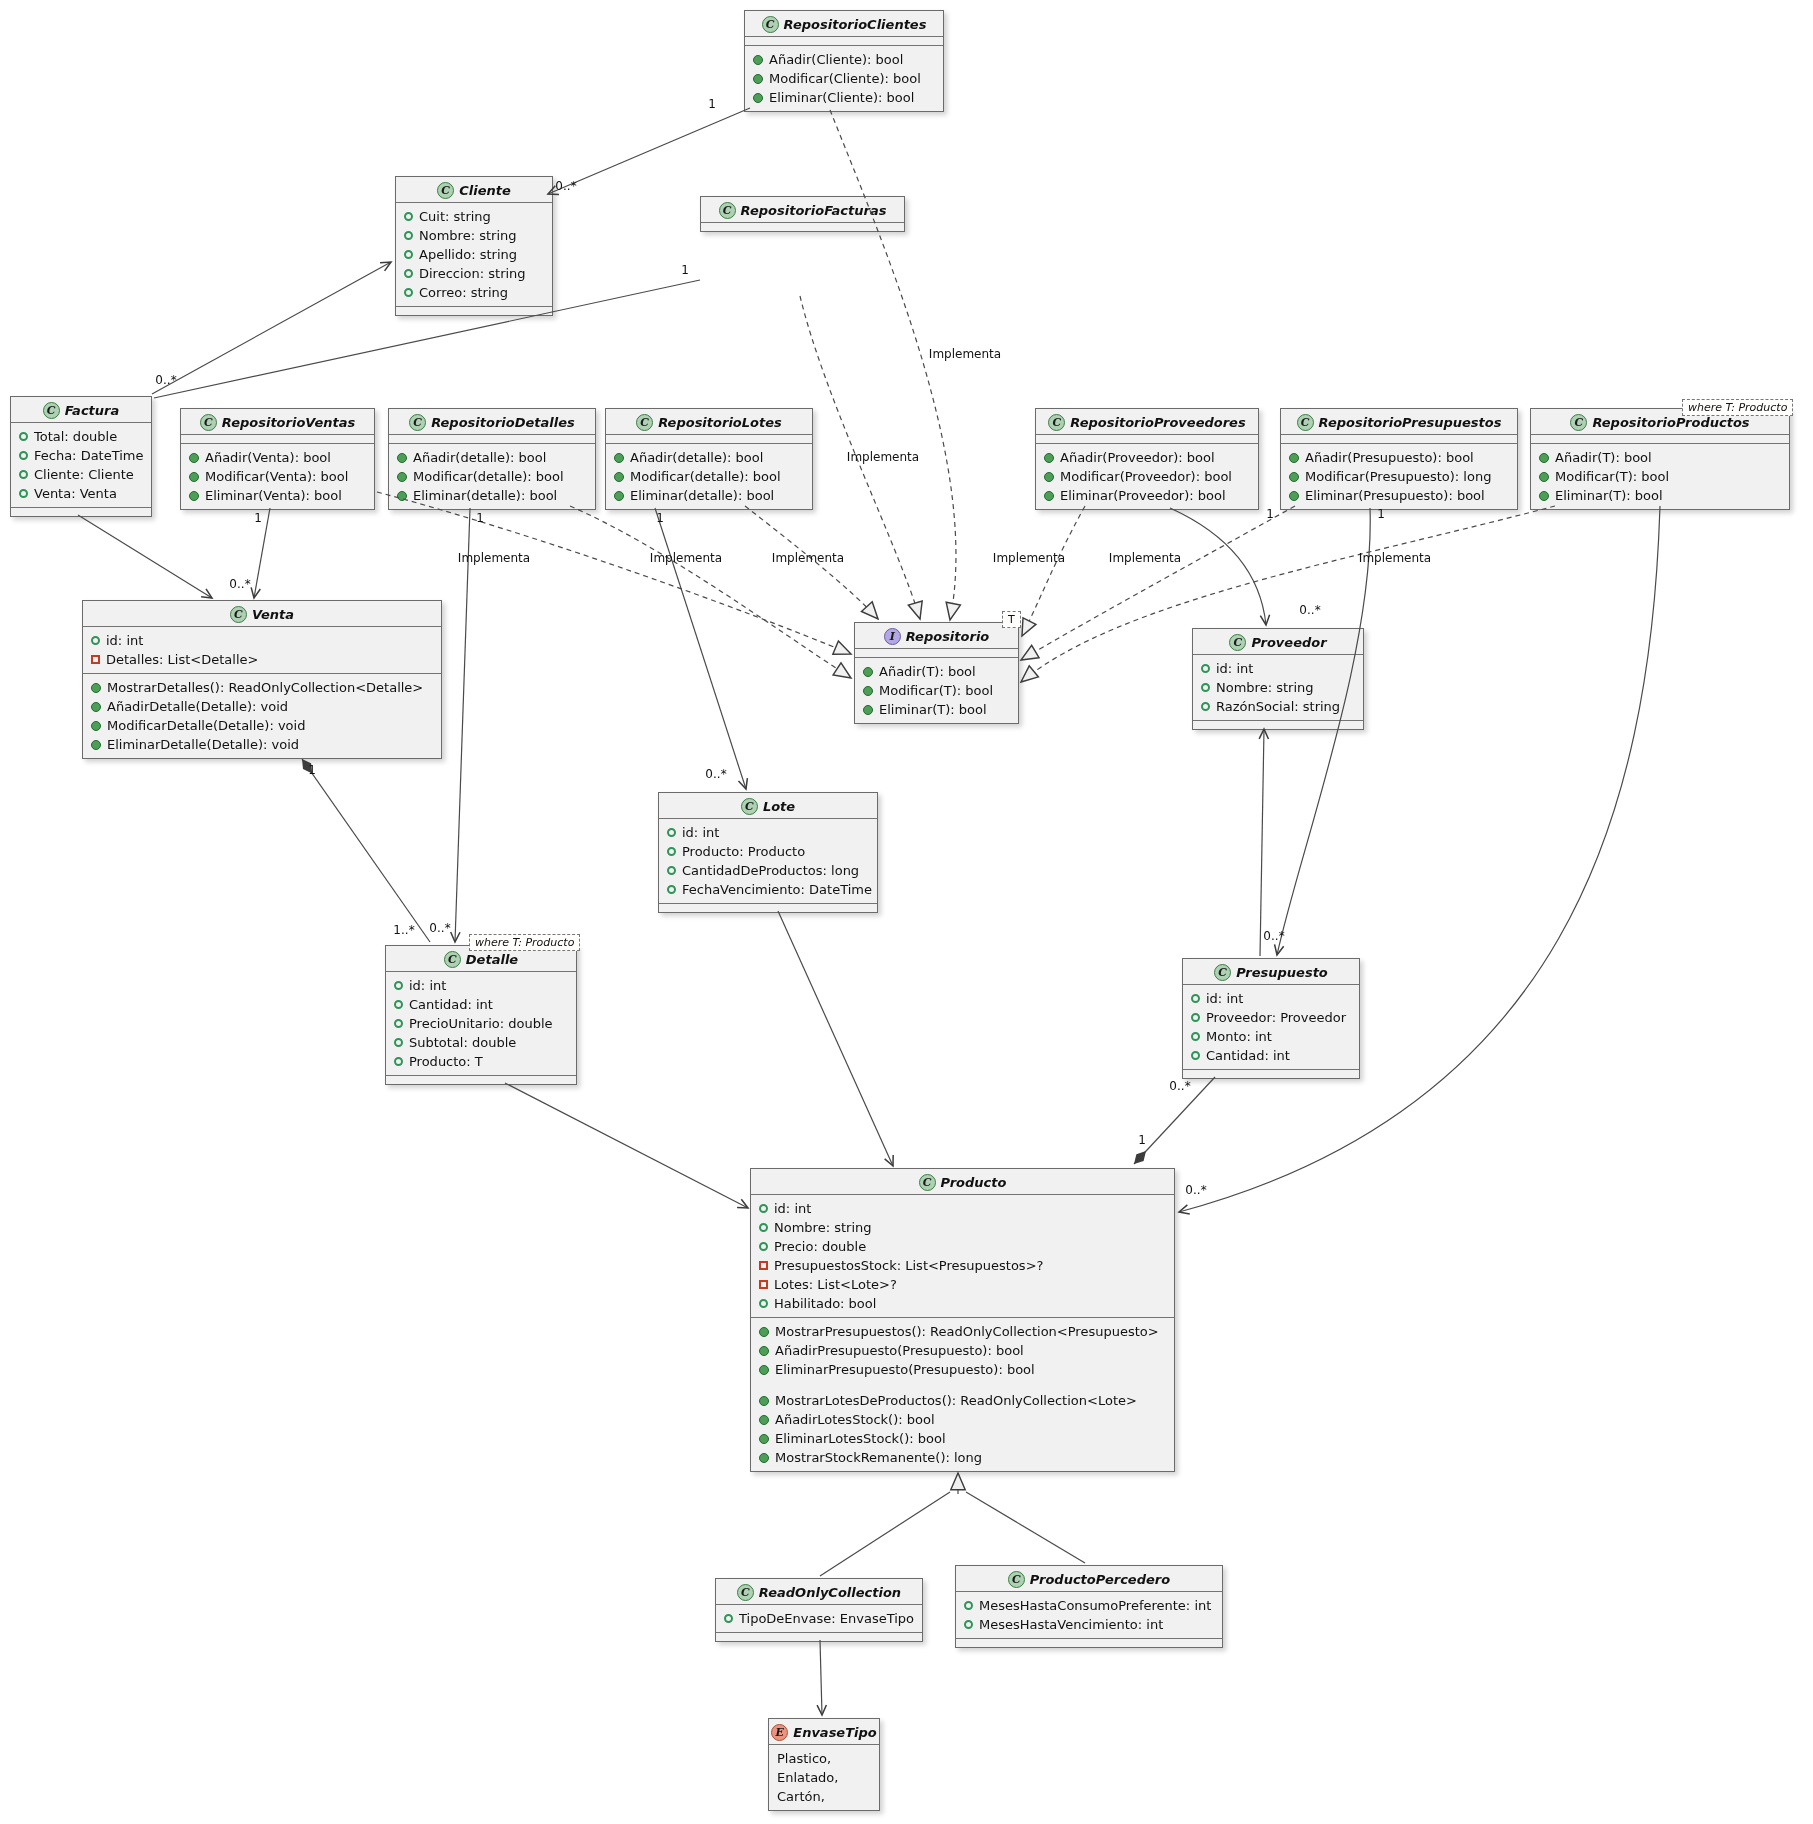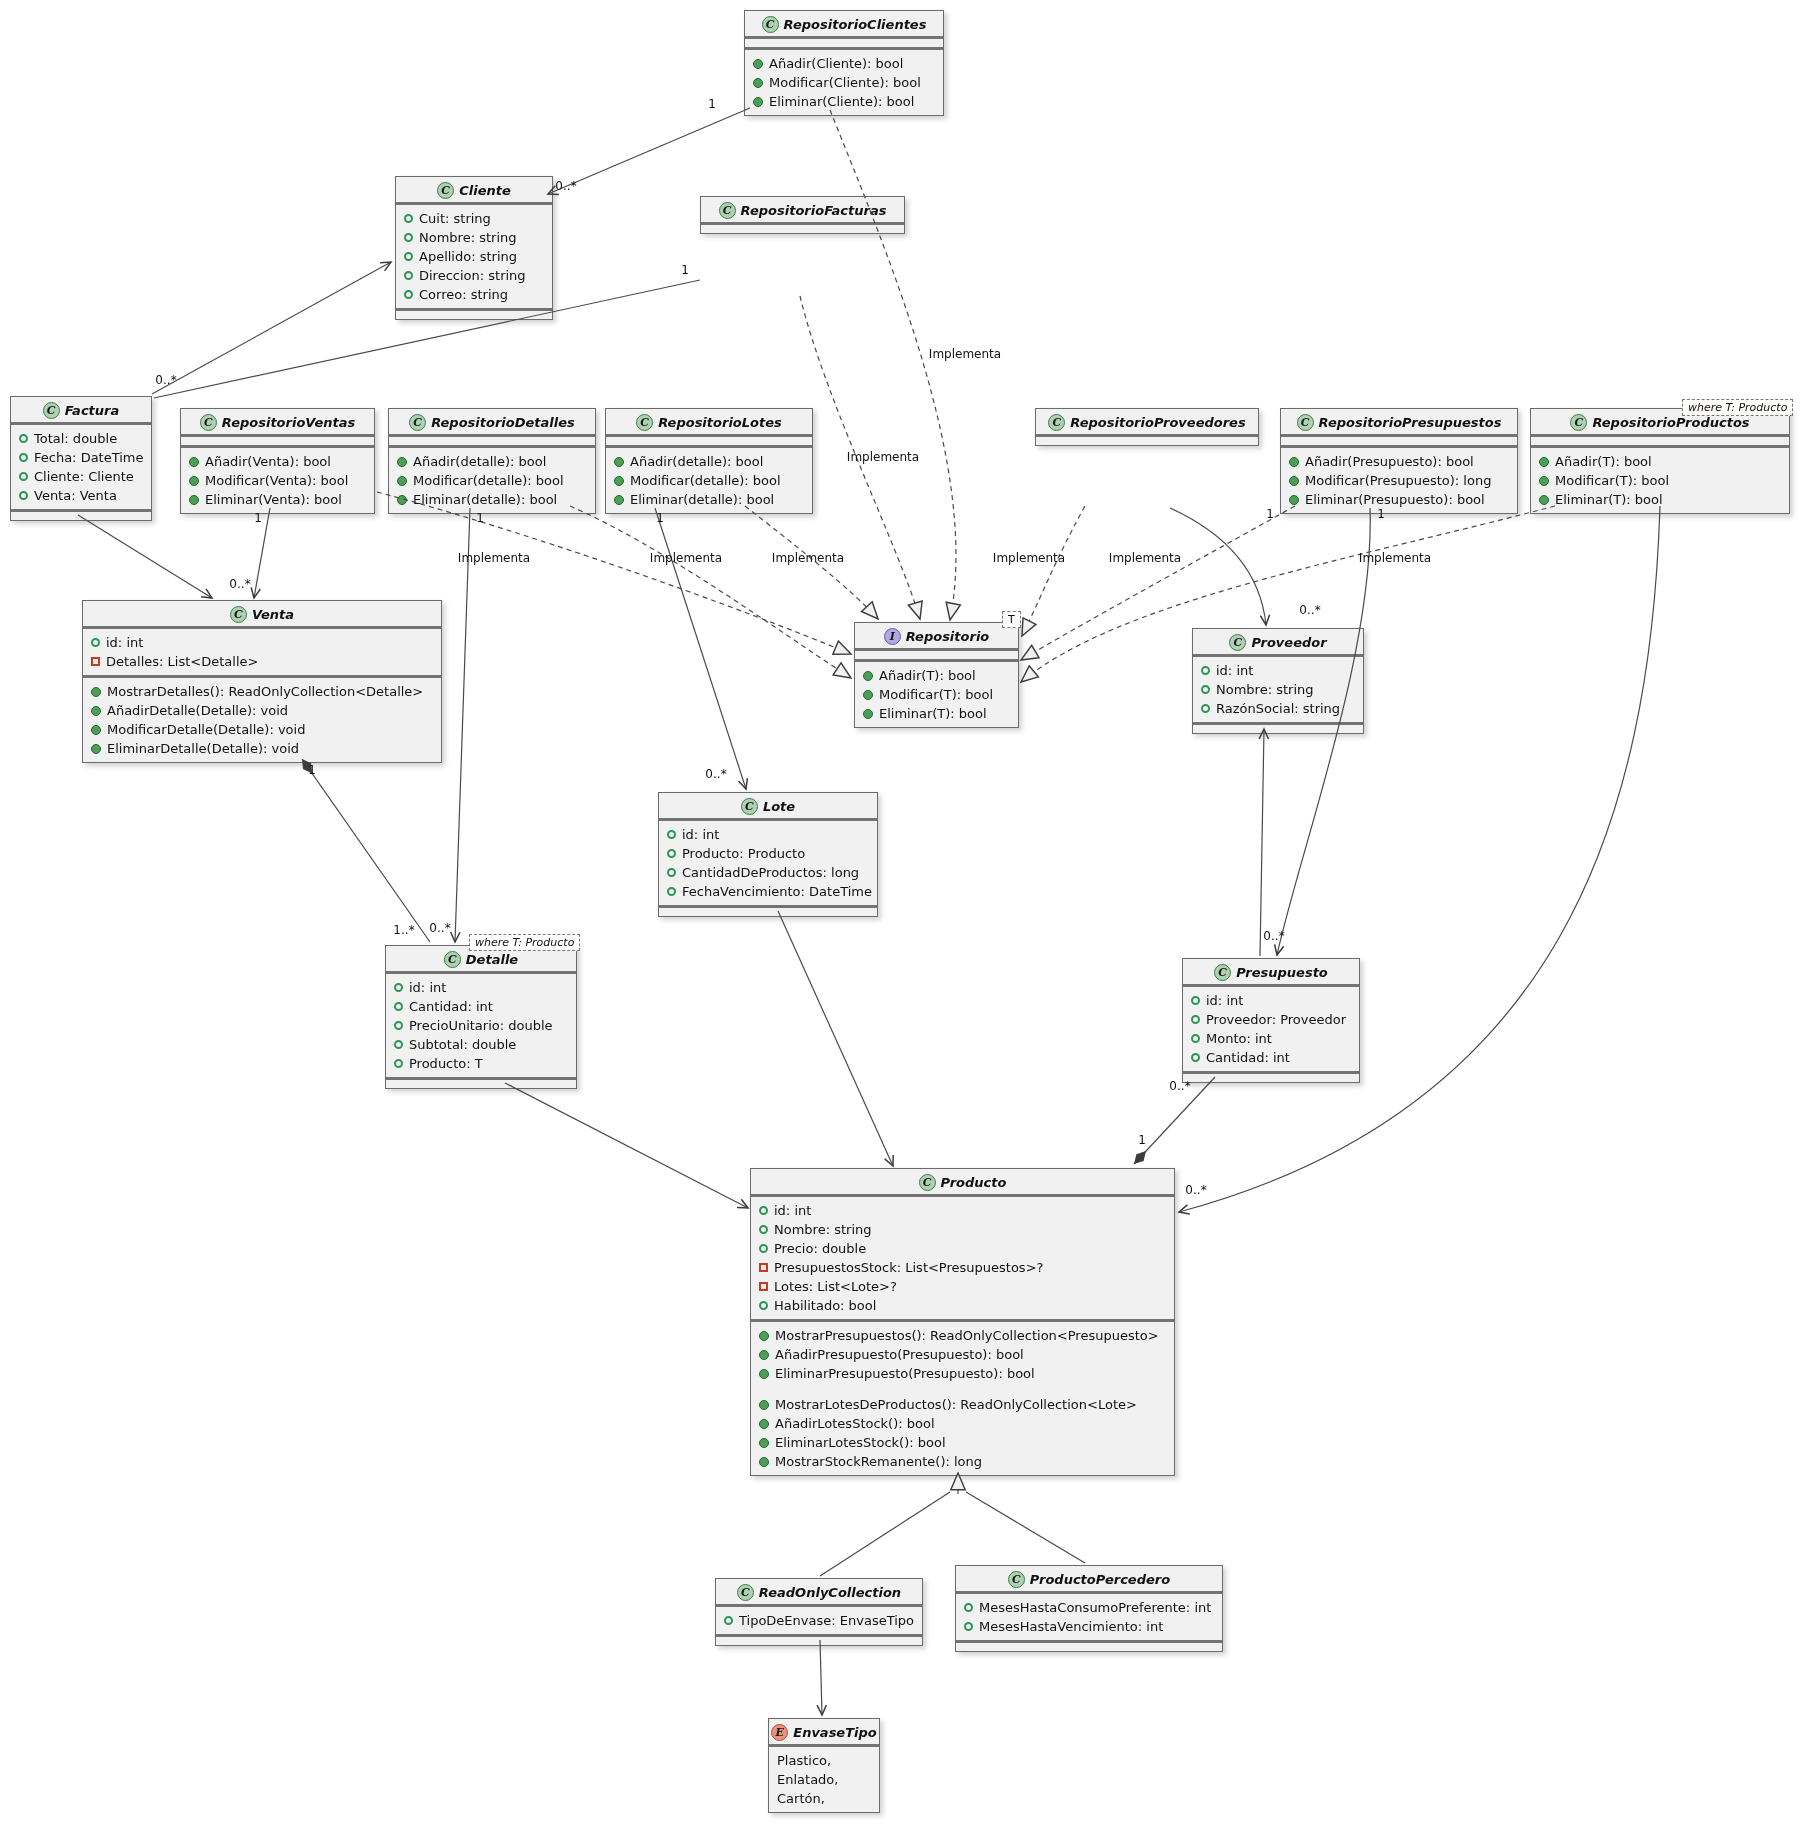--- a/index.html
+++ b/index.html
@@ -10,21 +10,21 @@
   .uml-class { position:absolute; background:#F1F1F1; border:1px solid #6b6b6b;
                box-shadow:3px 3px 5px rgba(0,0,0,0.18); font-size:13px; z-index:2; }
   .uml-header { display:flex; align-items:center; justify-content:center; gap:5px; padding:4px 8px 3px; min-height:25px; }
   .badge { width:17px; height:17px; border-radius:50%; display:inline-flex; align-items:center; justify-content:center;
            font-family:"DejaVu Serif", serif; font-style:italic; font-weight:700; font-size:11px; flex:0 0 auto; color:#1a1a1a; }
   .badge-C { background:#ADD1B2; border:1px solid #3d7d44; }
   .badge-I { background:#B4A7E5; border:1px solid #6a5d9e; }
   .badge-E { background:#EB937F; border:1px solid #a8523c; }
   .uml-title { font-weight:700; font-size:13px; white-space:nowrap;font-style:italic; }
   .iface .uml-title { font-style:italic; }
-  .compartment { border-top:3px solid #737373; padding:4px 8px; min-height:9px; }
+  .compartment { border-top:1px solid #737373; padding:4px 8px; min-height:9px; }
   .member { display:flex; align-items:center; gap:6px; line-height:19px; white-space:nowrap; }
   .member.blank { height:12px; }
   .mi { flex:0 0 auto; display:inline-block; }
   .mi.f { width:9px; height:9px; border-radius:50%; border:2px solid #2E9457; background:transparent; }
   .mi.m { width:10px; height:10px; border-radius:50%; background:#4E9E58; border:1px solid #1e6b2f; }
   .mi.p { width:9px; height:9px; border:2px solid #C23B22; background:transparent; }
   .mtext { font-size:13px; }
 
   .generic-note { position:absolute; background:#fffefc; border:1px dashed #777;
                   font-style:italic; font-size:11px; padding:1px 5px; z-index:6; white-space:nowrap; }
@@ -239,20 +239,34 @@
         </div>
       </div>
   </div>
 
   <div class="uml-class" style="left:1035px;top:408px;width:224px">
     <div class="uml-header">
       <span class="badge badge-C">C</span>
       <span class="uml-title">RepositorioProveedores</span>
     </div>
     <div class="compartment"></div>
+    <div class="compartment">
+        <div class="member">
+          <span class="mi m"></span>
+          <span class="mtext">Añadir(Proveedor): bool</span>
+        </div>
+        <div class="member">
+          <span class="mi m"></span>
+          <span class="mtext">Modificar(Proveedor): bool</span>
+        </div>
+        <div class="member">
+          <span class="mi m"></span>
+          <span class="mtext">Eliminar(Proveedor): bool</span>
+        </div>
+      </div>
   </div>
 
   <div class="uml-class" style="left:1280px;top:408px;width:238px">
     <div class="uml-header">
       <span class="badge badge-C">C</span>
       <span class="uml-title">RepositorioPresupuestos</span>
     </div>
     <div class="compartment"></div>
     <div class="compartment">
         <div class="member">

